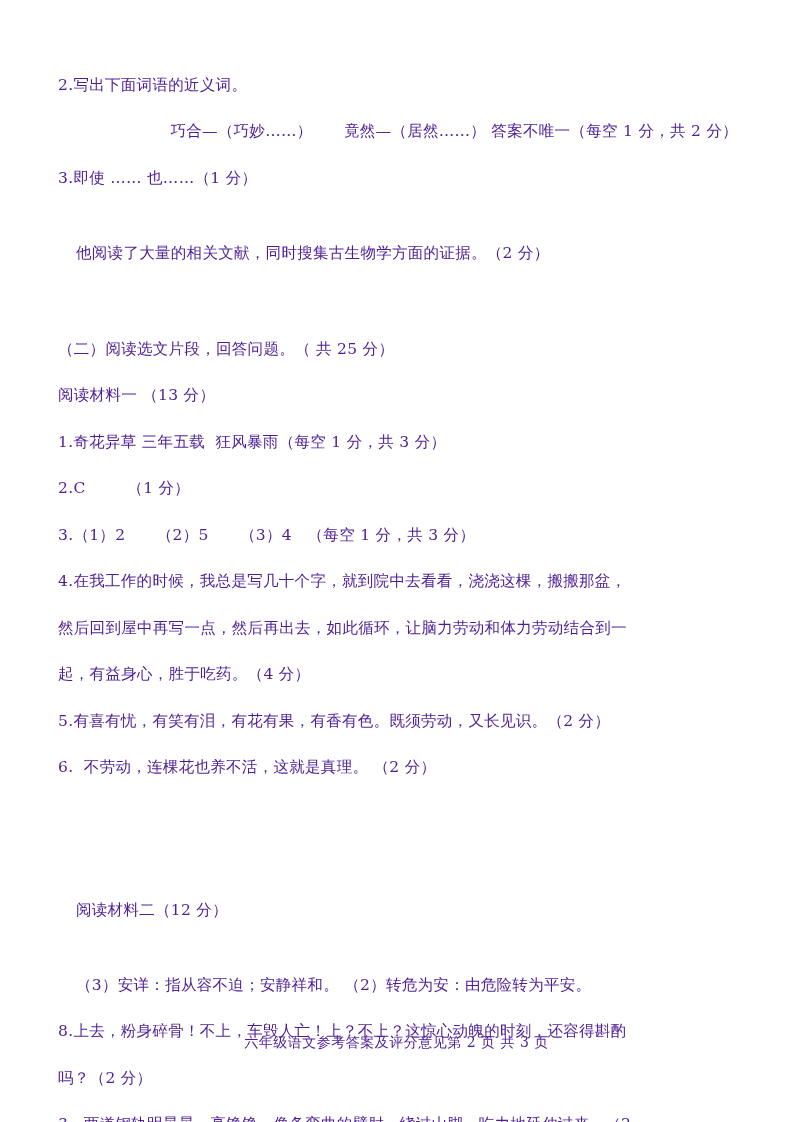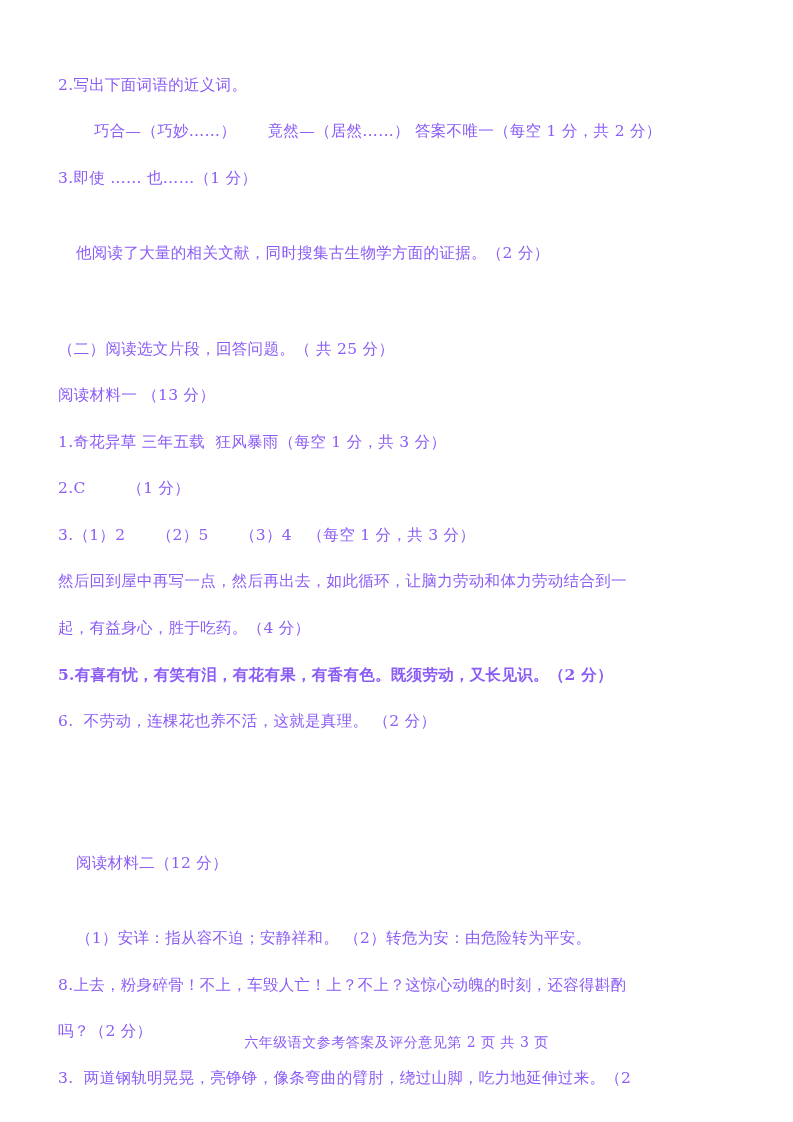--- a/index.html
+++ b/index.html
@@ -6,41 +6,41 @@
     margin: 0;
     padding: 0;
     background: #ffffff;
   }
   .page {
     position: relative;
     width: 793px;
     height: 1122px;
     background: #ffffff;
     font-family: "DejaVu Serif", "Liberation Serif", serif;
-    color: #8b5cf6;
+    color: #4c1d95;
     overflow: hidden;
     border-radius: 19px;
   }
   .content {
     position: absolute;
     left: 58px;
     top: 54px;
     width: 680px;
   }
   .line {
     font-size: 15.5px;
     line-height: 31px;
     white-space: pre-wrap;
     letter-spacing: 0.3px;
   }
   .pad-left-18 { padding-left: 18px; margin-top: 44px; }
-  .pad-left-36 { padding-left: 36px; }
+  .pad-left-36 { padding-left: 36px; text-align: right; }
   .gap-lg { height: 34px; }
   .gap-xl { height: 52px; }
-  .bold-lead { font-weight: 700; }
+  .bold-lead { font-weight: 400; }
   .footer {
     position: absolute;
     left: 0;
     top: 1034px;
     width: 793px;
     text-align: center;
     font-size: 14px;
     font-family: "DejaVu Serif", "Liberation Serif", serif;
     letter-spacing: 0.5px;
   }
@@ -59,31 +59,32 @@
     </div>
 
     <div class="gap-lg"></div>
 
     <div>
       <p class="line">（二）阅读选文片段，回答问题。（ 共 25 分）</p>
       <p class="line">阅读材料一 （13 分）</p>
       <p class="line">1.奇花异草 三年五载  狂风暴雨（每空 1 分，共 3 分）</p>
       <p class="line">2.C        （1 分）</p>
       <p class="line">3.（1）2      （2）5      （3）4   （每空 1 分，共 3 分）</p>
+      <p class="line">4.在我工作的时候，我总是写几十个字，就到院中去看看，浇浇这棵，搬搬那盆，</p>
       <p class="line">然后回到屋中再写一点，然后再出去，如此循环，让脑力劳动和体力劳动结合到一</p>
       <p class="line">起，有益身心，胜于吃药。（4 分）</p>
       <p class="line bold-lead">5.有喜有忧，有笑有泪，有花有果，有香有色。既须劳动，又长见识。（2 分）</p>
       <p class="line">6.  不劳动，连棵花也养不活，这就是真理。 （2 分）</p>
     </div>
 
     <div class="gap-xl"></div>
 
     <div>
       <p class="line pad-left-18">阅读材料二（12 分）</p>
-      <p class="line pad-left-18">（1）安详：指从容不迫；安静祥和。 （2）转危为安：由危险转为平安。</p>
+      <p class="line pad-left-18">（3）安详：指从容不迫；安静祥和。 （2）转危为安：由危险转为平安。</p>
       <p class="line">8.上去，粉身碎骨！不上，车毁人亡！上？不上？这惊心动魄的时刻，还容得斟酌</p>
       <p class="line">吗？（2 分）</p>
       <p class="line">3.  两道钢轨明晃晃，亮铮铮，像条弯曲的臂肘，绕过山脚，吃力地延伸过来。（2</p>
 
     </div>
 
   </div>
 
   <div class="footer">六年级语文参考答案及评分意见第 2 页 共 3 页</div>
 </div>

